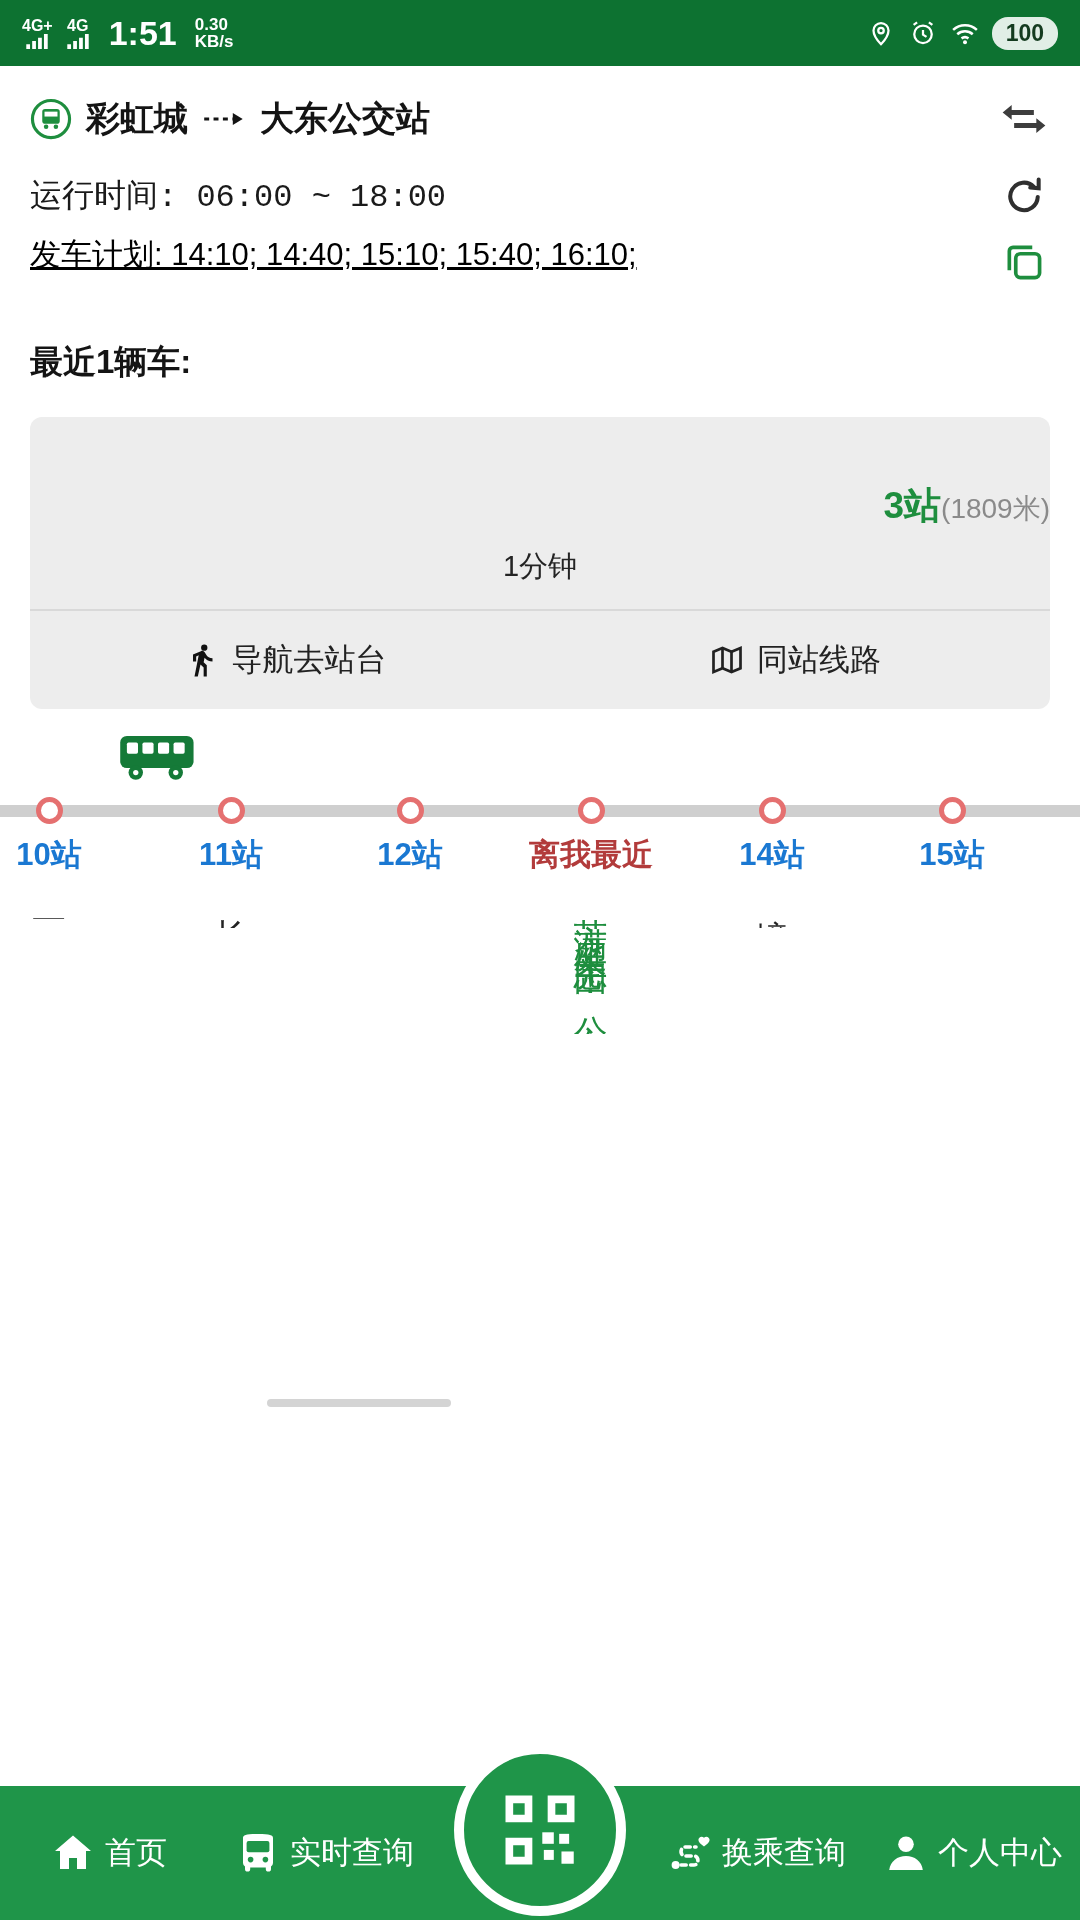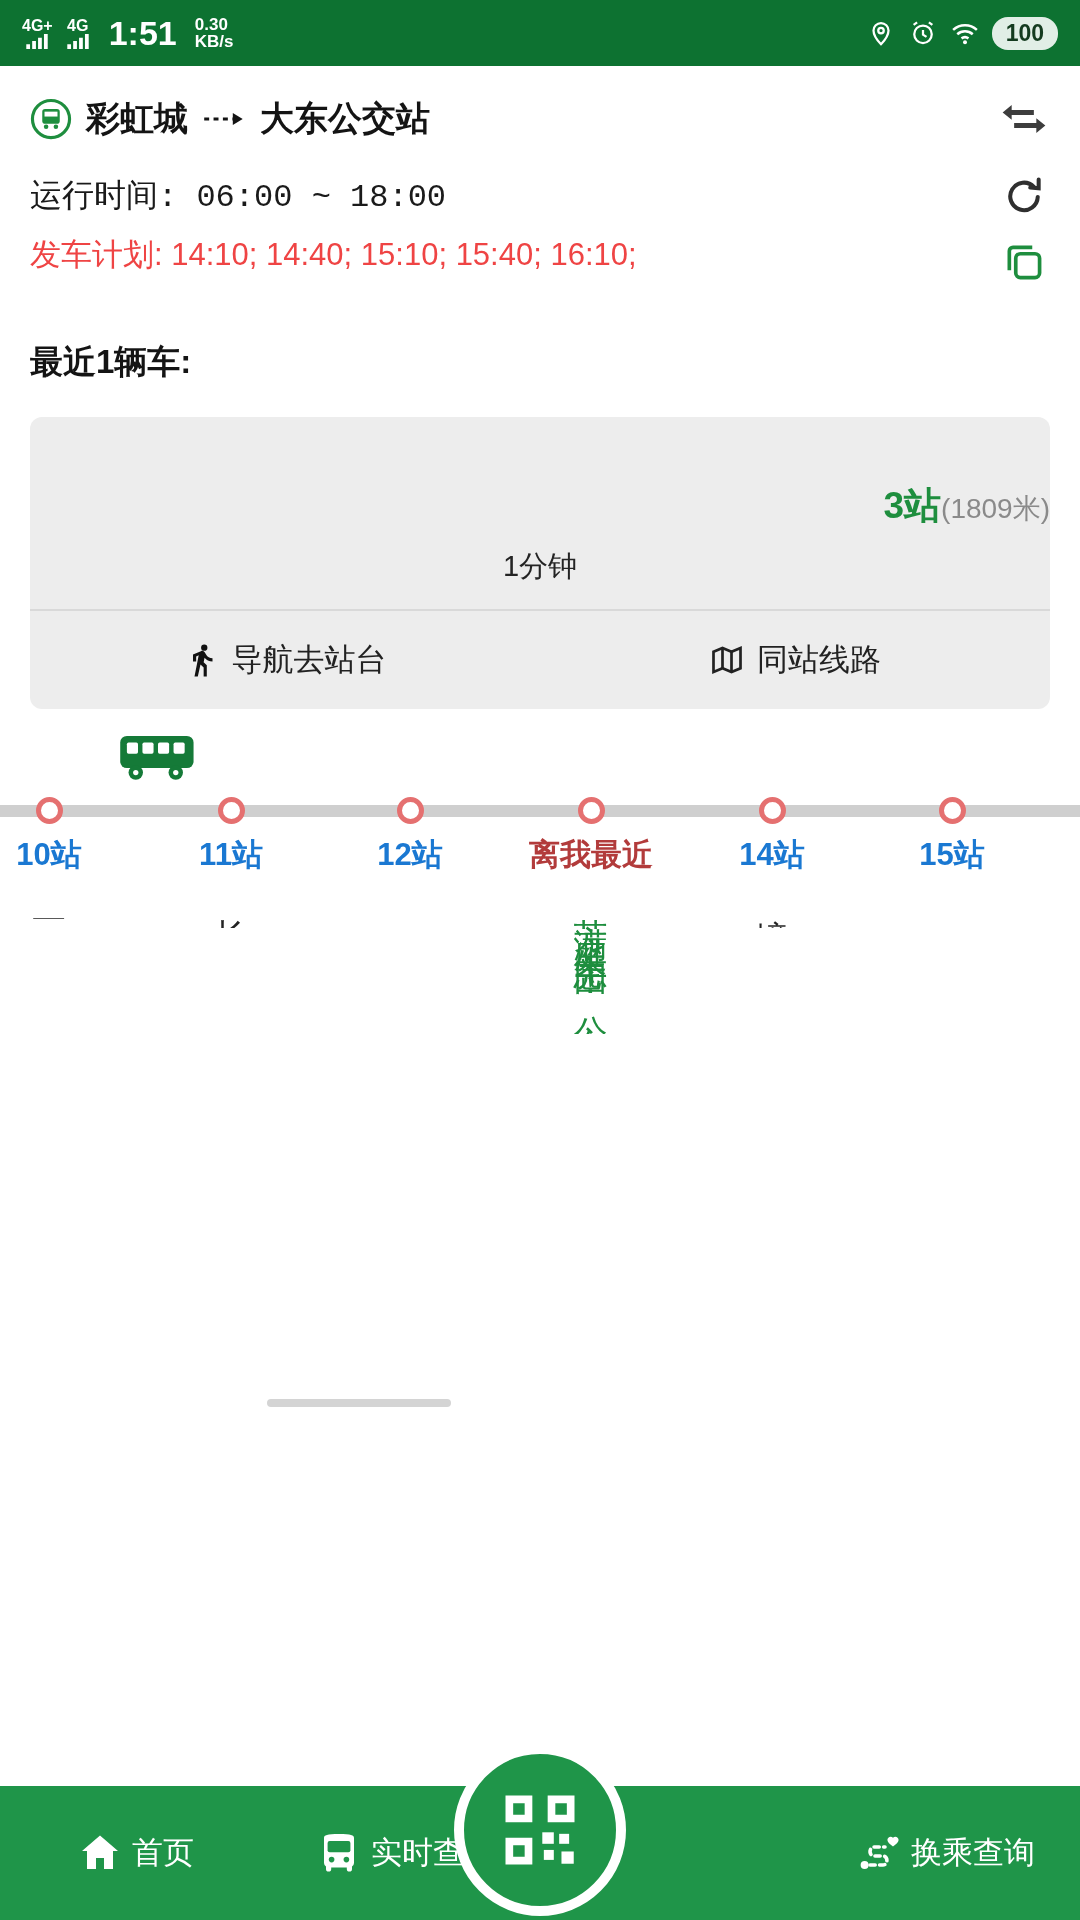--- a/index.html
+++ b/index.html
@@ -41,21 +41,21 @@
     padding: 30px 30px 0 30px; font-size: 34px; font-weight: 700; color: #141414;
   }
   .bus-circle-icon { width: 42px; height: 42px; flex: none; }
   .route-arrow-icon { width: 44px; height: 20px; flex: none; }
   .swap-button { margin-left: auto; width: 52px; height: 44px; display: flex; align-items: center; justify-content: center; }
   .swap-button svg { width: 46px; height: 40px; }
 
   .info-section { display: flex; padding: 32px 30px 0 30px; }
   .info-texts { flex: 1; }
   .runtime-text { font-size: 32px; color: #1a1a1a; font-family: Liberation Mono, monospace; }
-  .schedule-text { font-size: 31px; color: #ef4444; margin-top: 16px; }
+  .schedule-text { font-size: 31px; color: #000000; margin-top: 16px; text-decoration: underline; }
   .info-icons { display: flex; flex-direction: column; gap: 18px; align-items: center; width: 52px; }
   .refresh-button svg { width: 44px; height: 44px; }
   .copy-button svg { width: 44px; height: 44px; }
 
   .nearest-heading { padding: 52px 30px 0 30px; font-size: 33px; font-weight: 600; color: #141414; }
 
   
   .arrival-card { margin: 32px 30px 0 30px; background: #ededed; border-radius: 12px; overflow: hidden; }
   .card-top { text-align: right; padding: 24px 0 4px 0; margin-top: 40px; }
   .stops-text { font-size: 37px; font-weight: 700; color: var(--accent_green, #1e8e3e); }
@@ -285,20 +285,27 @@
     </div>
     <div class="nav-spacer"></div>
     <div class="nav-item">
       <svg viewBox="0 0 24 24" fill="none" stroke="#fff" stroke-width="1.8" stroke-linecap="round">
         <circle cx="4.8" cy="18" r="2" fill="#fff" stroke="none"></circle>
         <path d="M7.5 18h6.5c2.6 0 2.6-4.5 0-4.5H9.5c-2.6 0-2.6-4.5 0-4.5h5.5" stroke-dasharray="2.6 2.2"></path>
         <path d="M19 4.4c-1-1.1-2.8-.4-2.8 1.1 0 1.1 1.2 2 2.8 3.3 1.6-1.3 2.8-2.2 2.8-3.3 0-1.5-1.8-2.2-2.8-1.1z" fill="#fff" stroke="none"></path>
       </svg>
       <span>换乘查询</span>
     </div>
+    <div class="nav-item">
+      <svg viewBox="0 0 24 24" fill="#fff">
+        <circle cx="12" cy="7.6" r="3.9"></circle>
+        <path d="M3.6 20.5c.6-4.4 4.1-7 8.4-7s7.8 2.6 8.4 7z"></path>
+      </svg>
+      <span>个人中心</span>
+    </div>
   </div>
 
   <div class="qr-button">
     <svg viewBox="0 0 24 24" fill="#fff">
       <path fill-rule="evenodd" d="M3 3h7v7H3zm2 2v3h3V5z"></path>
       <path fill-rule="evenodd" d="M14 3h7v7h-7zm2 2v3h3V5z"></path>
       <path fill-rule="evenodd" d="M3 14h7v7H3zm2 2v3h3v-3z"></path>
       <rect x="12.6" y="12.6" width="3" height="3"></rect>
       <rect x="17" y="13" width="2.6" height="2.6"></rect>
       <rect x="13" y="17.2" width="2.6" height="2.6"></rect>

